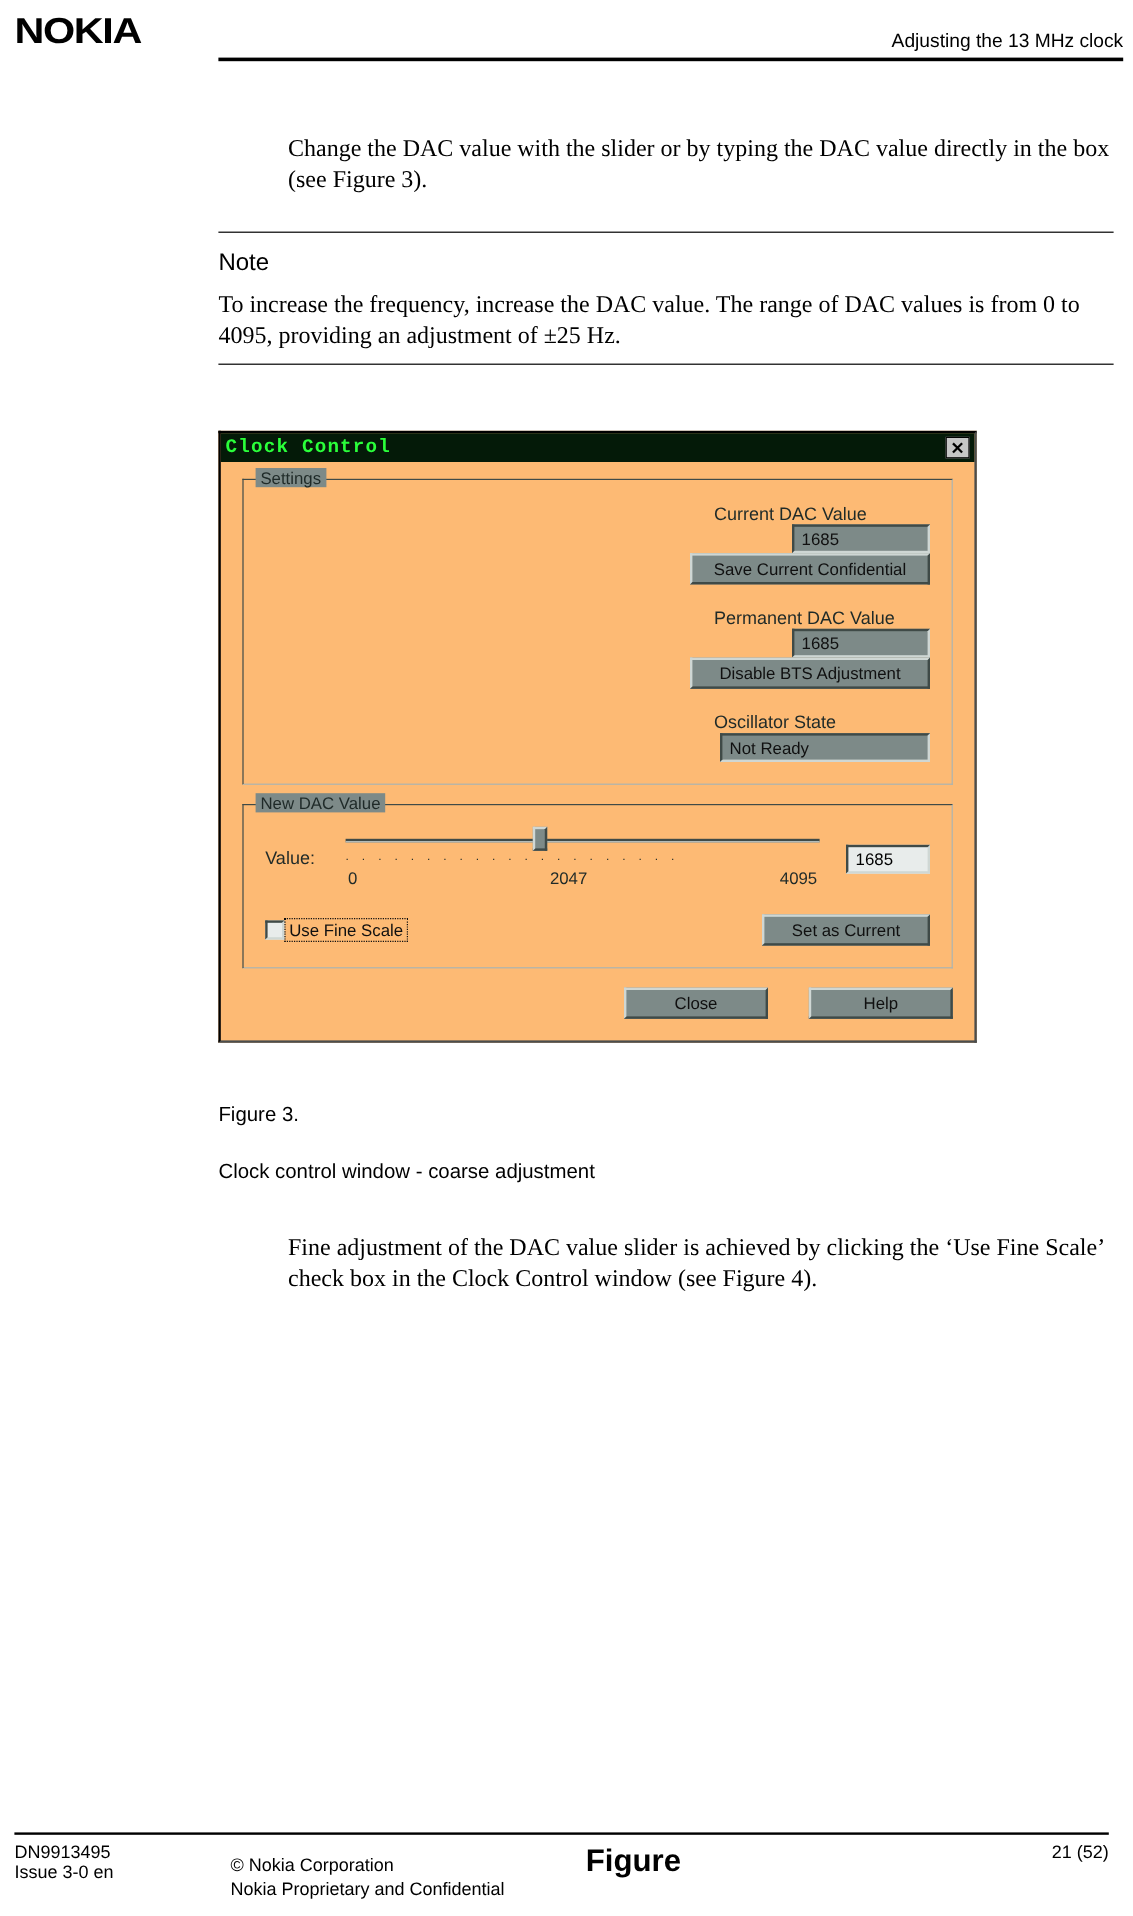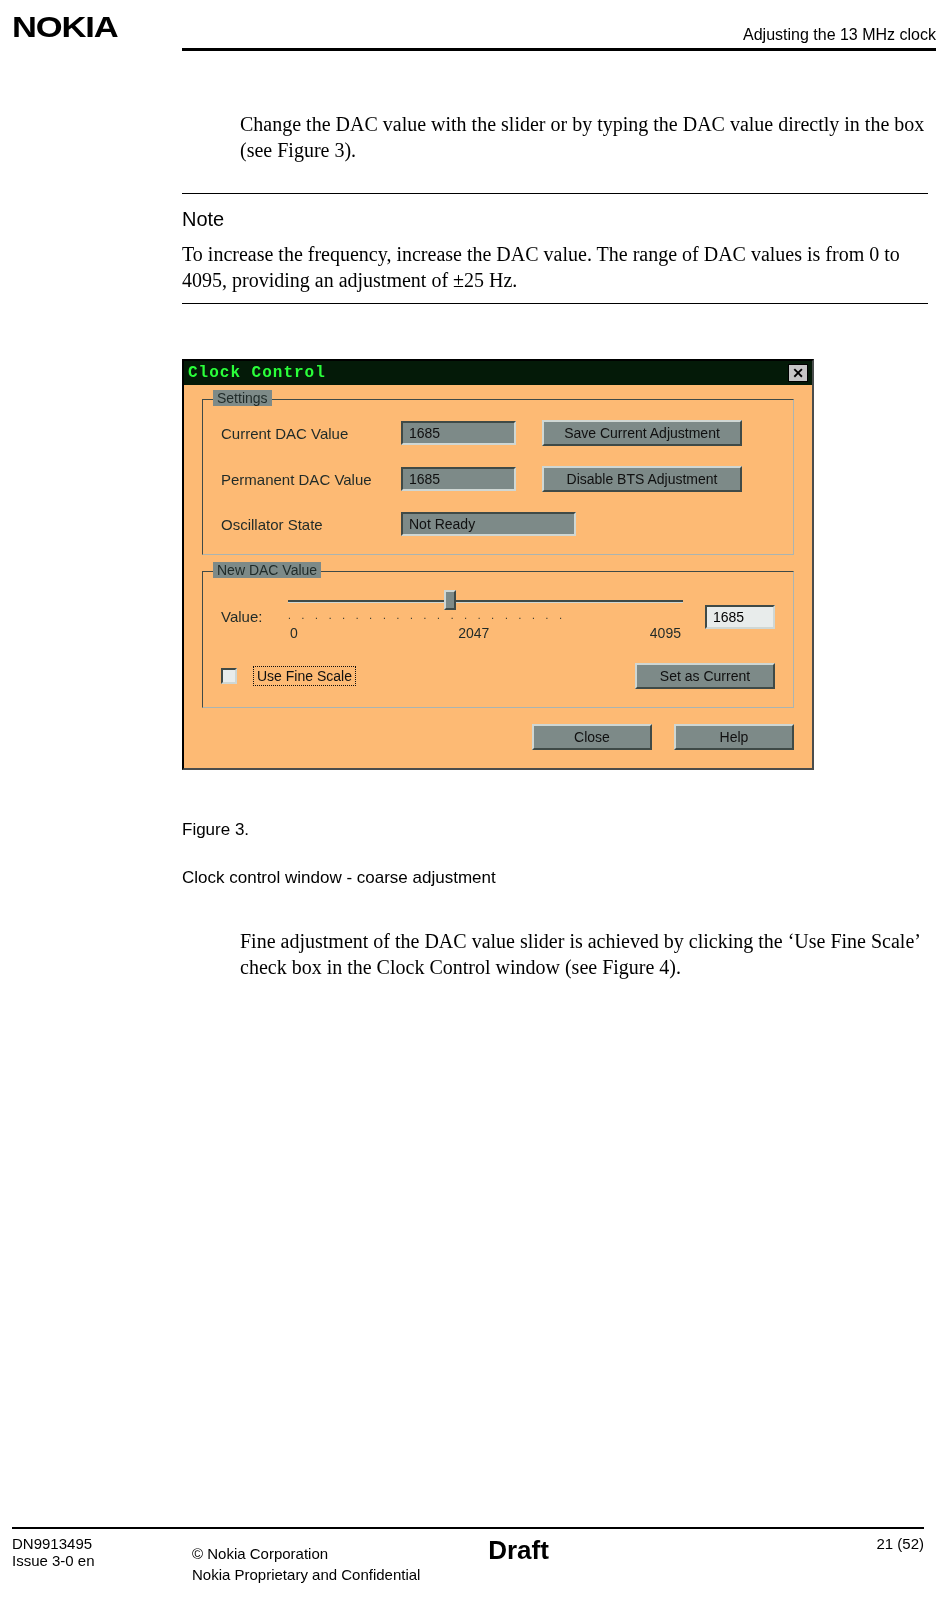--- a/index.html
+++ b/index.html
@@ -117,22 +117,23 @@
   .grp-legend {
     position: absolute;
     top: -10px; left: 10px;
     background: #7d8a88;
     padding: 0 4px;
     font-size: 14px;
     color: #1f2a28;
   }
   .row {
     display: flex;
-    align-items: center;
+    align-items: flex-end;
     margin-bottom: 20px;
+    flex-direction: column;
   }
   .row:last-child { margin-bottom: 0; }
   .lbl {
     width: 180px;
     color: #1f2a28;
     font-size: 15px;
   }
   .field {
     width: 115px;
     height: 24px;
@@ -150,21 +151,21 @@
     min-width: 200px;
     background: #7d8a88;
     border: 2px solid;
     border-color: #cfd7d4 #3f4a47 #3f4a47 #cfd7d4;
     display: flex; align-items: center; justify-content: center;
     font-size: 14px;
     color: #101010;
     margin-left: 26px;
     cursor: default;
   }
-  .btn.sm { min-width: 120px; margin-left: 0; }
+  .btn.sm { min-width: 120px; margin-left: 12px; }
   .value-row {
     display: flex;
     align-items: center;
     gap: 12px;
   }
   .val-label {
     width: 55px;
     color: #1f2a28;
     font-size: 15px;
   }
@@ -223,21 +224,21 @@
   }
   .chk-row {
     display: flex;
     justify-content: space-between;
     align-items: center;
     margin-top: 22px;
   }
   .chk {
     display: flex;
     align-items: center;
-    gap: 16px;
+    gap: 0;
   }
   .chk-box {
     width: 16px; height: 16px;
     background: #e8eceb;
     border: 2px solid;
     border-color: #3f4a47 #cfd7d4 #cfd7d4 #3f4a47;
   }
   .chk-label {
     border: 1px dotted #101010;
     padding: 1px 3px;
@@ -313,21 +314,21 @@
           <span class="title-close">✕</span>
         </div>
         <div class="win-body">
 
           <div class="grp">
             <span class="grp-legend">Settings</span>
 
             <div class="row">
               <span class="lbl">Current DAC Value</span>
               <span class="field">1685</span>
-              <span class="btn">Save Current Adjustment</span>
+              <span class="btn">Save Current Confidential</span>
             </div>
 
             <div class="row">
               <span class="lbl">Permanent DAC Value</span>
               <span class="field">1685</span>
               <span class="btn">Disable BTS Adjustment</span>
             </div>
 
             <div class="row">
               <span class="lbl">Oscillator State</span>
@@ -386,21 +387,21 @@
 <div class="footer">
   <hr class="hr-bot">
   <div class="foot-row">
     <div class="foot-left">
       <div>DN9913495</div>
       <div>Issue 3-0 en</div>
     </div>
     <div class="foot-mid">
       <div class="line1">
         <span>© Nokia Corporation</span>
-        <span class="draft">Draft</span>
+        <span class="draft">Figure</span>
       </div>
       <div>Nokia Proprietary and Confidential</div>
     </div>
     <div class="foot-right">
       <div>21 (52)</div>
     </div>
   </div>
 </div>
 
 </body></html>

